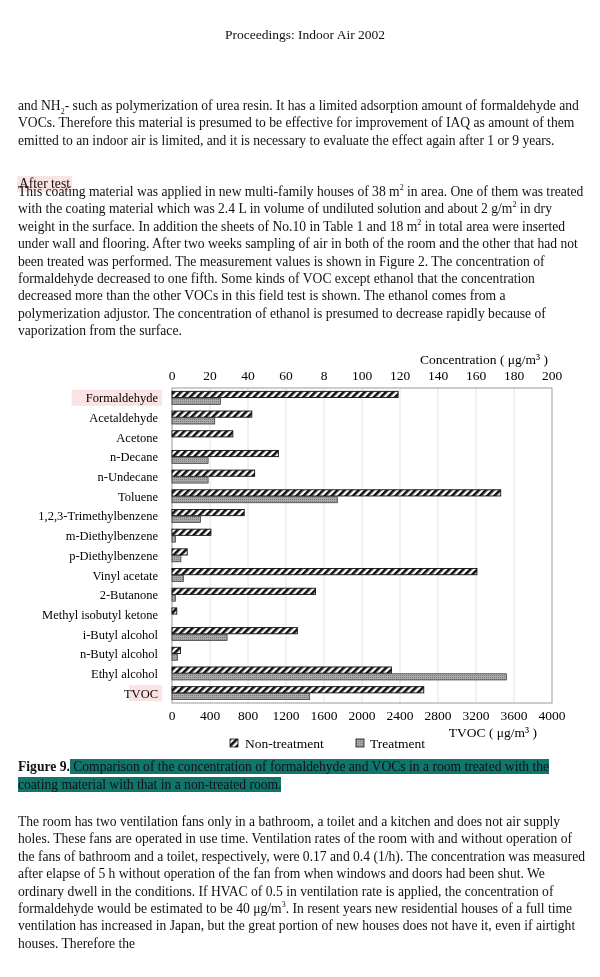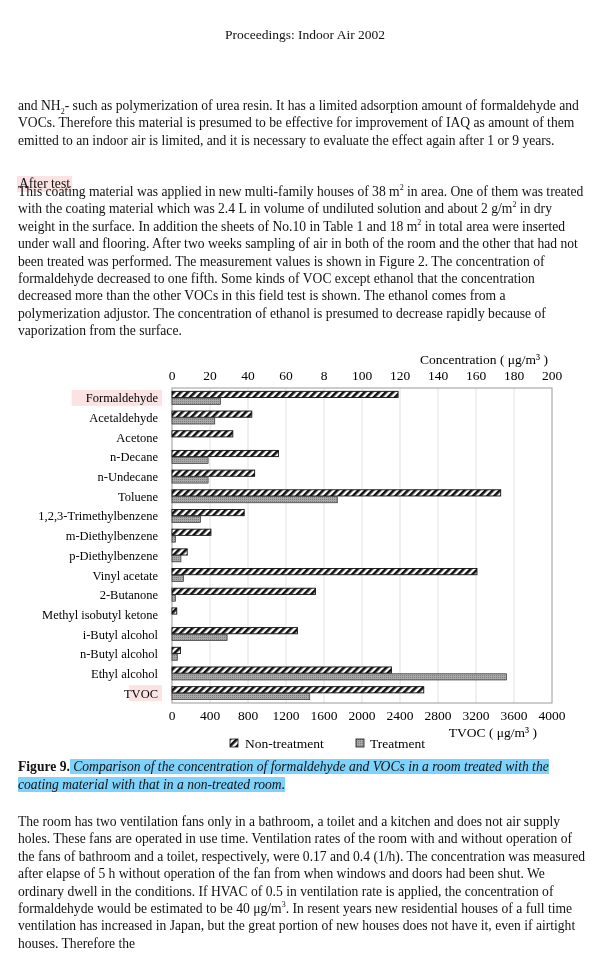--- a/index.html
+++ b/index.html
@@ -3,21 +3,21 @@
 <meta charset="utf-8">
 <style>
   html, body { margin: 0; padding: 0; background: #ffffff; }
   body { width: 600px; height: 977px; position: relative; overflow: hidden;
          font-family: "Liberation Serif", "DejaVu Serif", serif; color: #111; }
   .header { position: absolute; top: 27px; left: 0; width: 528px; text-align: center; font-size: 13.5px; margin-left: 41px; }
   .para { position: absolute; left: 18px; width: 570px; font-size: 13.6px; line-height: 17.4px; }
   .p1 { top: 97px; }
   .heading { position: absolute; left: 17px; top: 176px; font-size: 13.6px; background: #fbe3e3; padding: 0 2px; }
   .p2 { top: 183px; }
-  .hl { background: #7dd3fc; font-style: italic; }
+  .hl { background: #0f766e; }
   sup { font-size: 8px; line-height: 0; }
   sub { font-size: 8px; line-height: 0; }
   .caption { position: absolute; left: 18px; top: 758px; width: 572px; font-size: 13.6px; line-height: 18px; }
   .caption b { font-weight: bold; }
   .p3 { top: 813px; font-family: Liberation Serif, serif; }
   #chart { position: absolute; left: 0; top: 345px; }
   #chart text { font-family: "Liberation Serif", "DejaVu Serif", serif; }
 </style>
 </head>
 <body>

